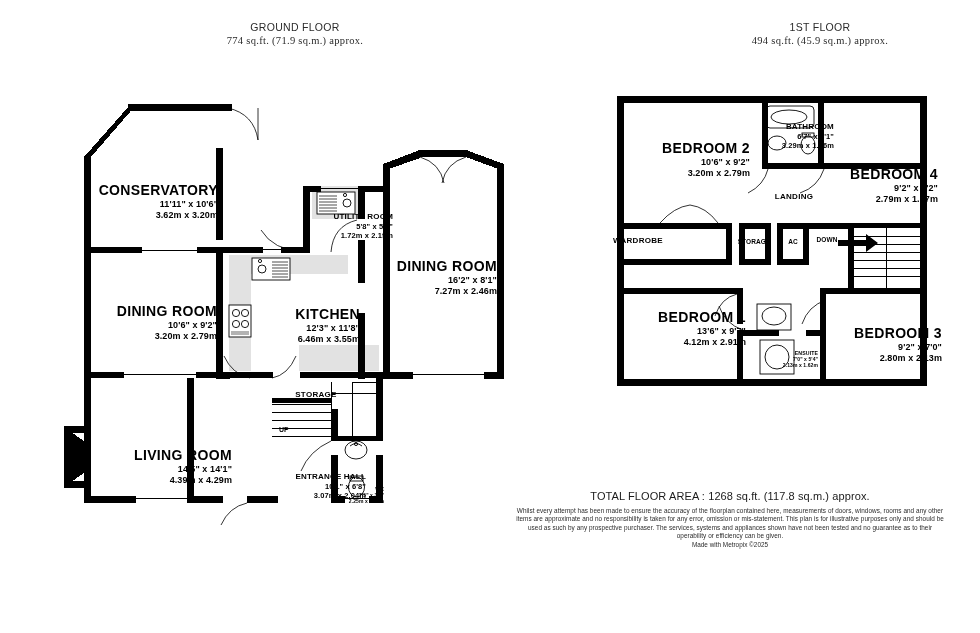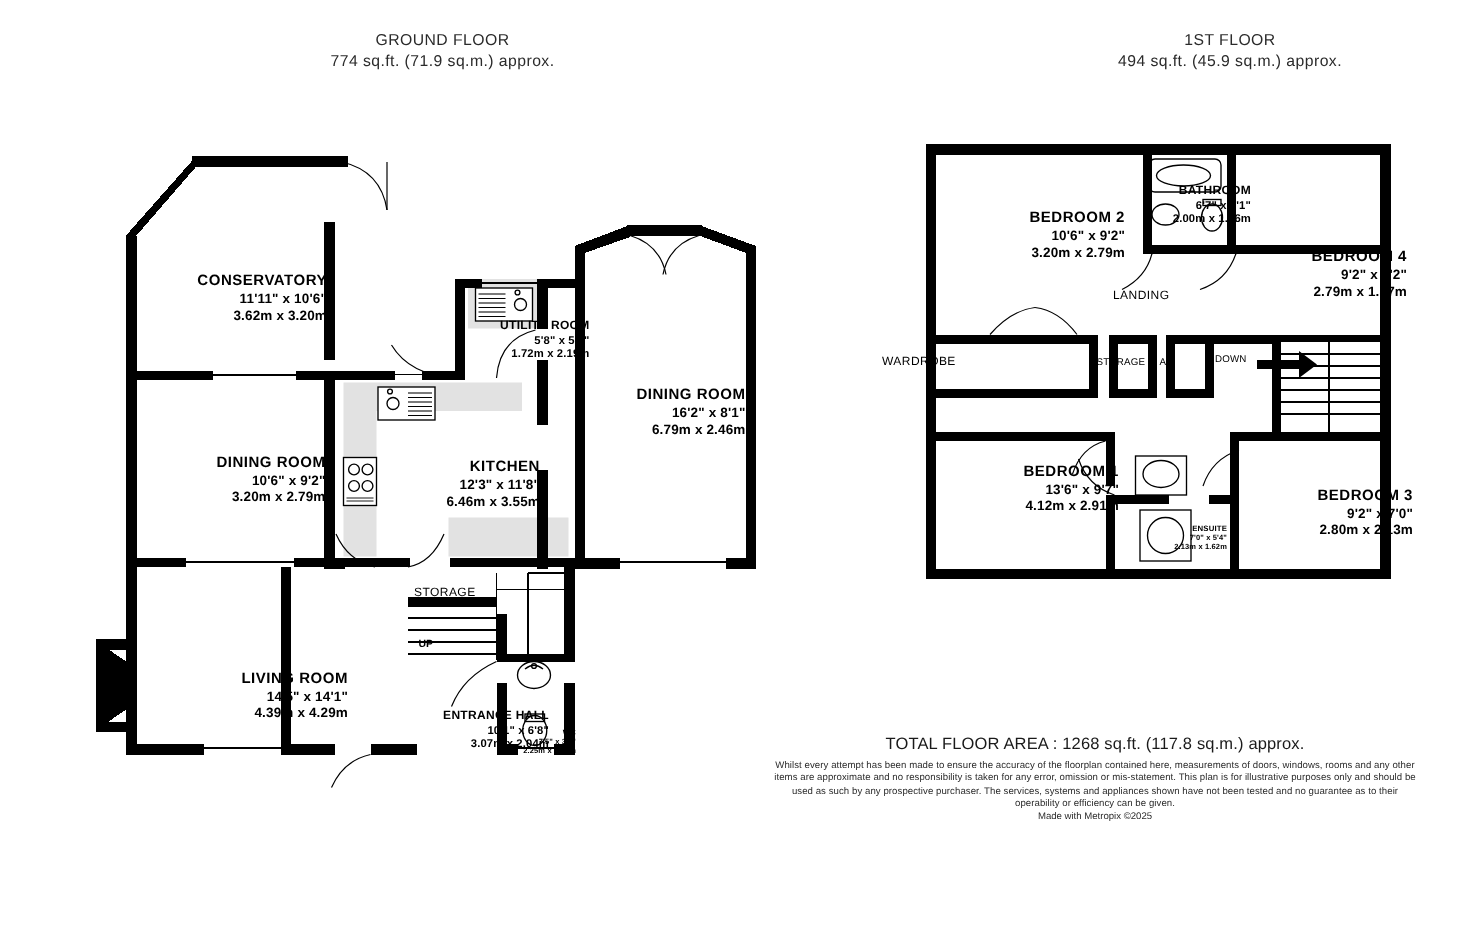--- a/index.html
+++ b/index.html
@@ -22,55 +22,55 @@
   }
   .floor-heading {
     position: absolute;
     text-align: center;
     font-size: 10.5px;
     letter-spacing: 0.3px;
     color: #2b2b2b;
     line-height: 14px;
   }
   .floor-heading .ft-title { display: block; }
-  .floor-heading .ft-area { display: block; }
+  .floor-heading .ft-area { display: block; font-family: Liberation Serif, serif; }
 
   #ground-heading { left: 150px; top: 20px; width: 290px; }
   #first-heading  { left: 640px; top: 20px; width: 360px; }
 
   .plan-svg { position: absolute; left: 0; top: 0; }
 
   .room-label {
     position: absolute;
     text-align: right;
     line-height: 1.22;
     color: #000;
     font-weight: bold;
   }
   .room-label .rname {
     display: block;
-    font-size: 10px;
+    font-size: 14px;
     letter-spacing: 0.35px;
   }
   .room-label .rimp, .room-label .rmet {
     display: block;
     font-size: 9px;
     letter-spacing: 0.1px;
   }
   .room-label.small .rname { font-size: 8px; letter-spacing: 0.2px;}
   .room-label.small .rimp, .room-label.small .rmet { font-size: 7.5px; }
   .room-label.tiny .rname { font-size: 5.2px; letter-spacing: 0.1px;}
   .room-label.tiny .rimp, .room-label.tiny .rmet { font-size: 5px; }
 
   .plain-label {
     position: absolute;
-    font-weight: normal;
+    font-weight: bold;
     font-size: 8px;
     color: #000;
-    text-align: left;
+    text-align: center;
     letter-spacing: 0.3px;
   }
   .plain-label.xs { font-size: 6.5px; letter-spacing: 0.1px; }
 
   .stair-dir {
     position: absolute;
     font-size: 7px;
     font-weight: bold;
     color: #000;
   }
@@ -409,21 +409,21 @@
 
   <div class="room-label small" style="left:301px; top:212px; width:92px;">
     <span class="rname">UTILITY ROOM</span>
     <span class="rimp">5'8"  x 5'3"</span>
     <span class="rmet">1.72m  x 2.19m</span>
   </div>
 
   <div class="room-label" style="left:385px; top:258px; width:112px;">
     <span class="rname">DINING ROOM</span>
     <span class="rimp">16'2"  x 8'1"</span>
-    <span class="rmet">6.79m  x 2.46m</span>
+    <span class="rmet">7.27m  x 2.46m</span>
   </div>
 
   <div class="room-label small" style="left:246px; top:472px; width:120px;">
     <span class="rname">ENTRANCE HALL</span>
     <span class="rimp">10'1"  x 6'8"</span>
     <span class="rmet">3.07m  x 2.04m</span>
   </div>
 
   <div class="room-label tiny" style="left:330px; top:486px; width:54px;">
     <span class="rname">WC</span>
@@ -437,21 +437,21 @@
 
   <div class="room-label" style="left:632px; top:140px; width:118px;">
     <span class="rname">BEDROOM 2</span>
     <span class="rimp">10'6"  x 9'2"</span>
     <span class="rmet">3.20m  x 2.79m</span>
   </div>
 
   <div class="room-label small" style="left:750px; top:122px; width:84px;">
     <span class="rname">BATHROOM</span>
     <span class="rimp">6'7"  x 5'1"</span>
-    <span class="rmet">2.00m  x 1.56m</span>
+    <span class="rmet">3.29m  x 1.56m</span>
   </div>
 
   <div class="room-label" style="left:828px; top:166px; width:110px;">
     <span class="rname">BEDROOM 4</span>
     <span class="rimp">9'2"  x 6'2"</span>
     <span class="rmet">2.79m  x 1.87m</span>
   </div>
 
   <div class="room-label" style="left:628px; top:309px; width:118px;">
     <span class="rname">BEDROOM 1</span>

